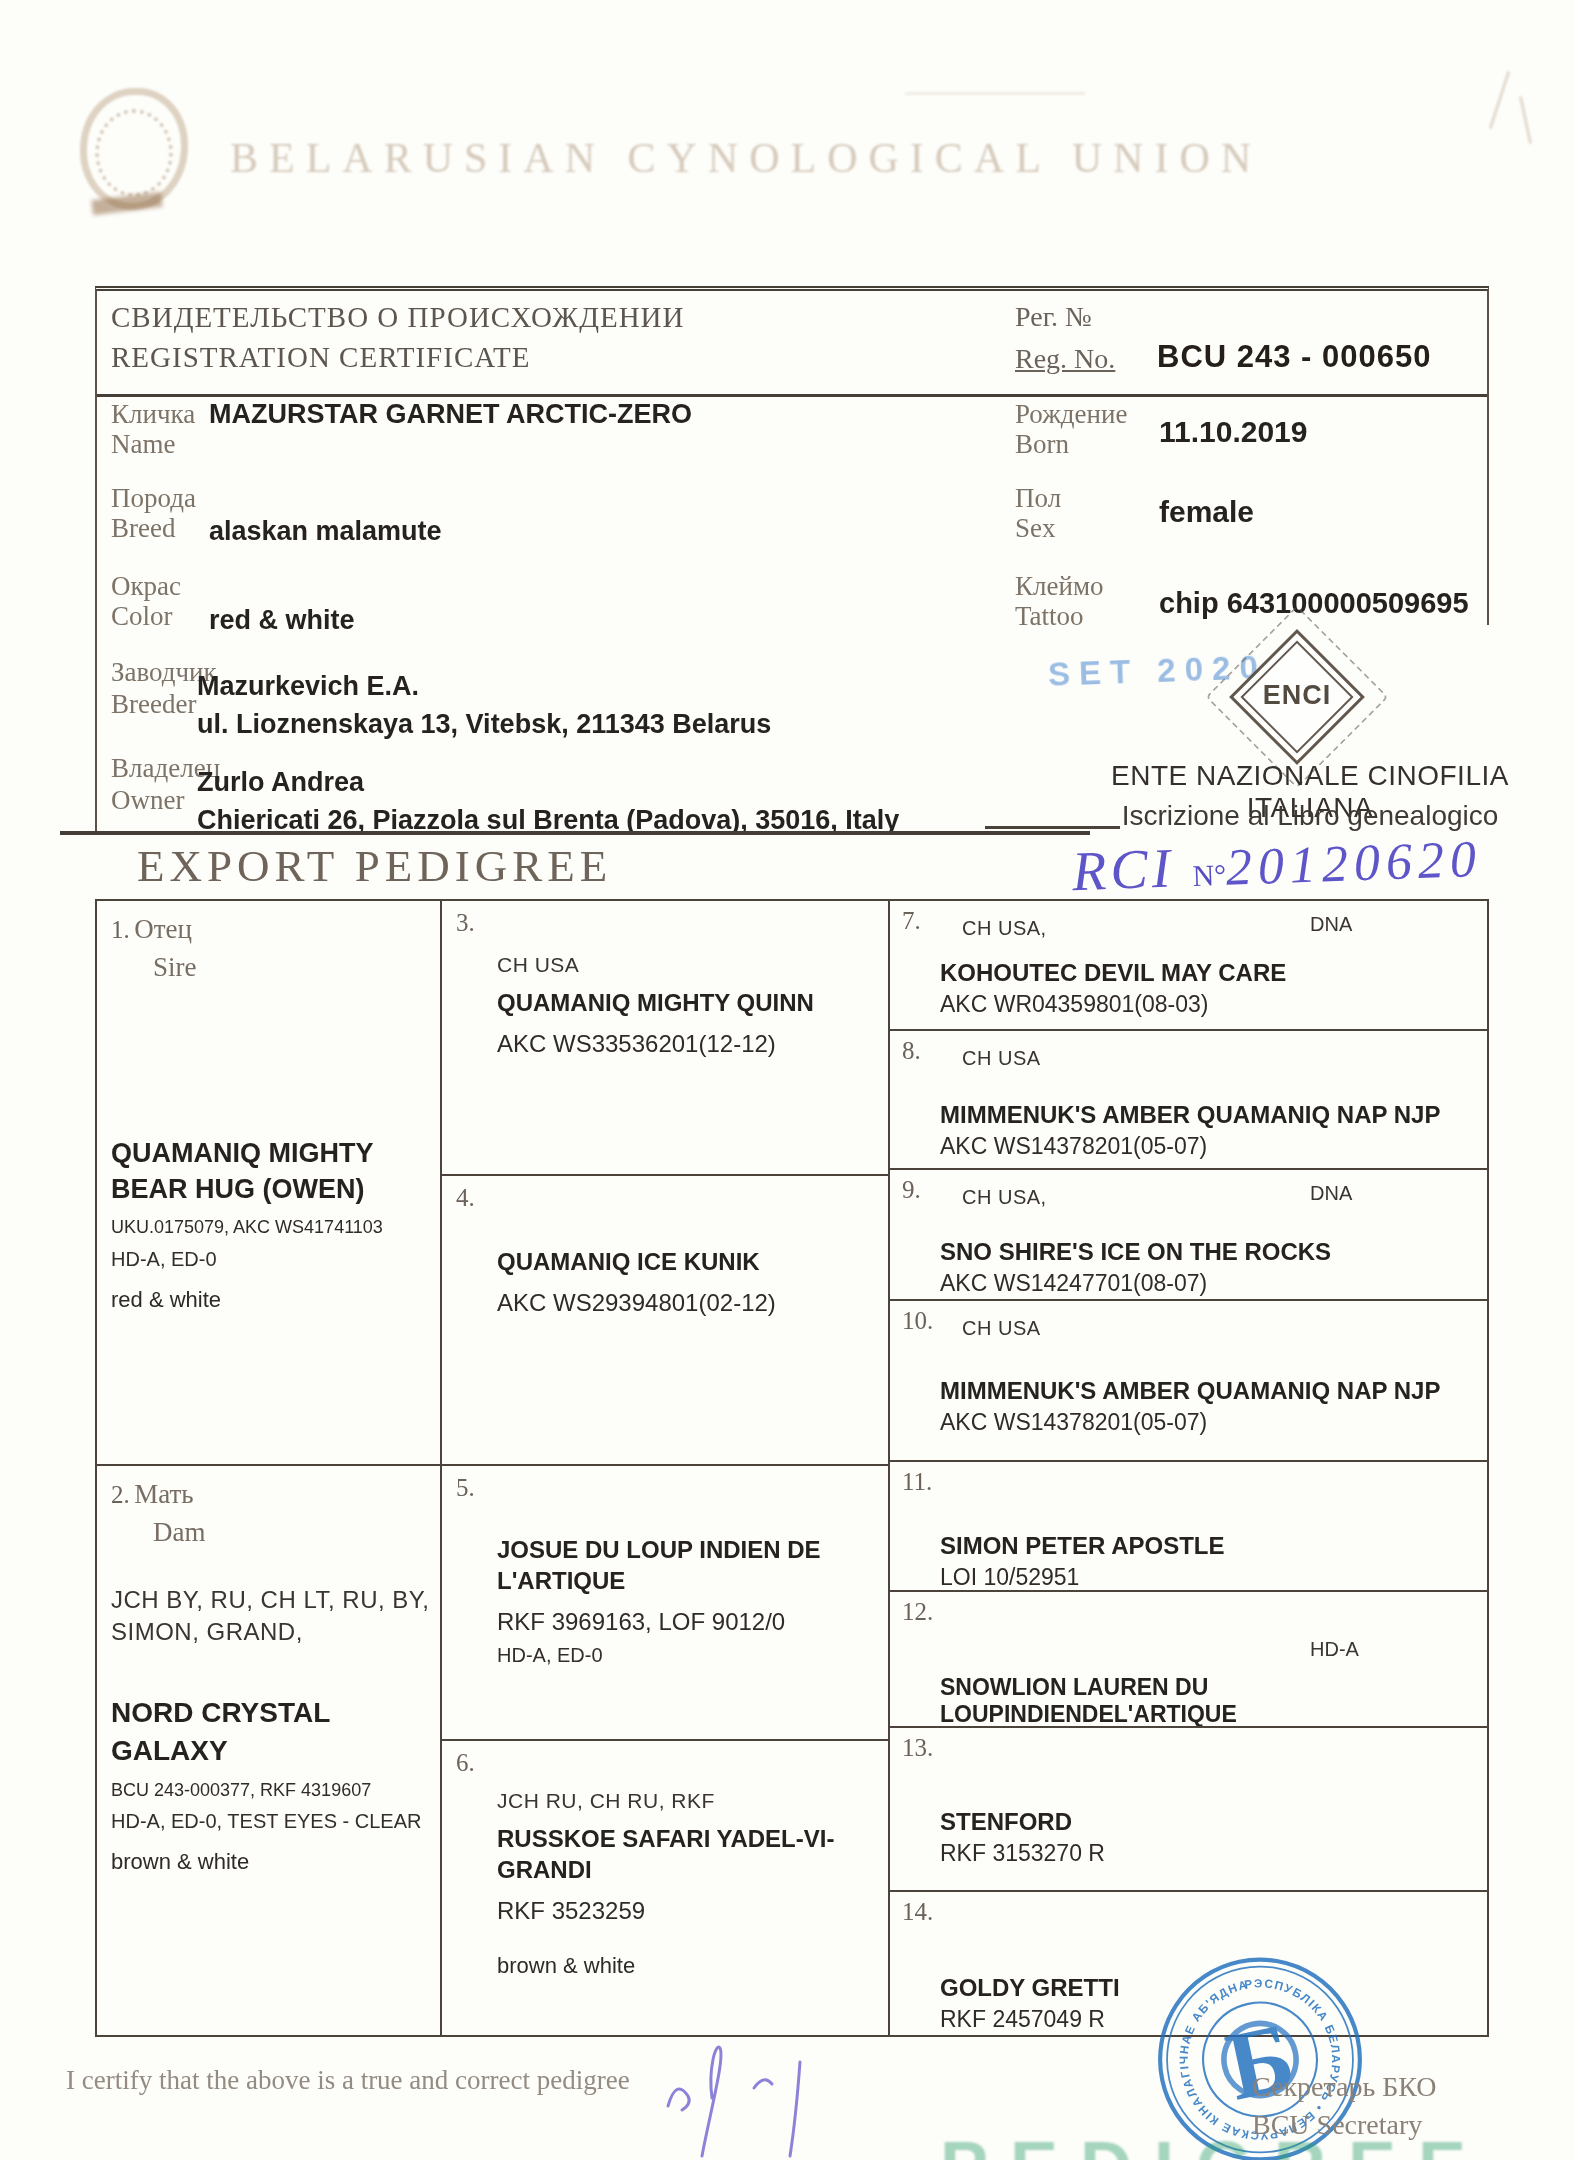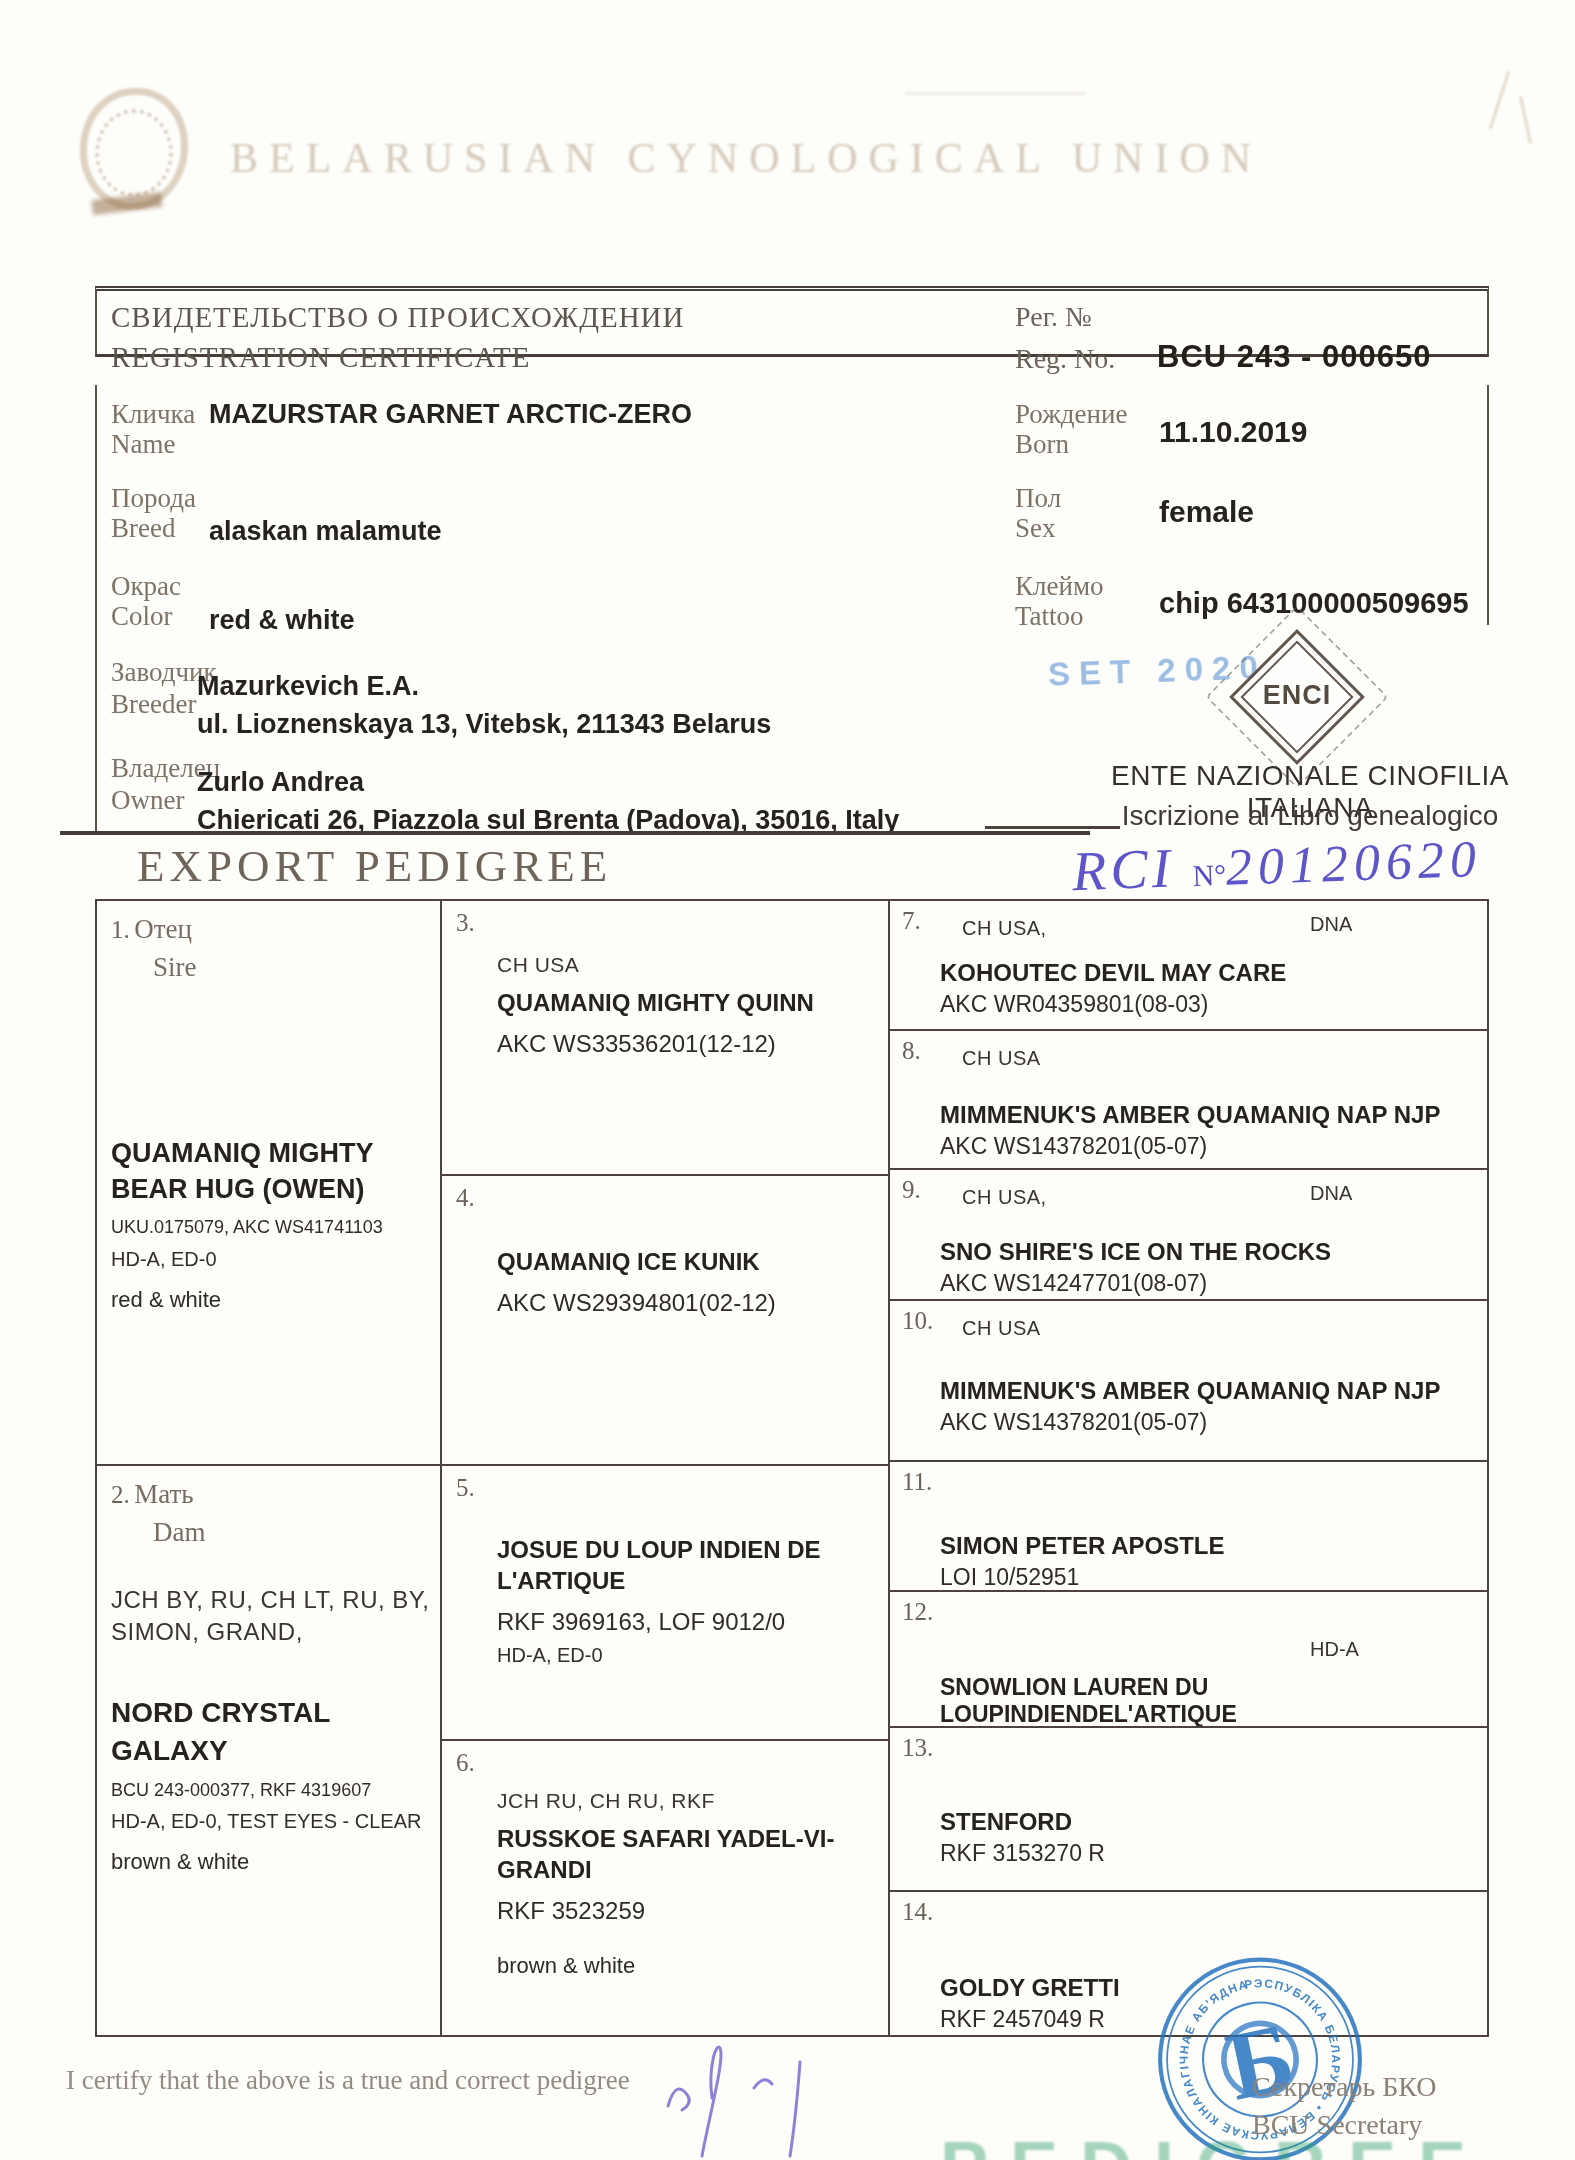--- a/index.html
+++ b/index.html
@@ -32,30 +32,30 @@
     font-size:42px; letter-spacing:11px; color:rgba(151,120,83,.38);
     filter:blur(1px); white-space:nowrap;
   }
   .corner-scribble{ position:absolute; background:rgba(160,128,88,.28); filter:blur(1px);}
   .cs1{ left:1498px; top:70px; width:3px; height:60px; transform:rotate(18deg);}
   .cs2{ left:1524px; top:96px; width:3px; height:48px; transform:rotate(-12deg);}
   .cs3{ left:905px; top:92px; width:180px; height:3px; opacity:.5;}
 
   
   .cert-head{
-    position:absolute; left:95px; top:286px; width:1394px; height:71px;
+    position:absolute; left:95px; top:286px; width:1394px; height:111px;
     border-top:5px double #463f38; border-bottom:3px solid #463f38;
     border-left:2px solid #5a5249; border-right:2px solid #5a5249;text-align:center;
   }
   .cert-title{ position:absolute; left:14px; font-size:29px; color:#5d564e; letter-spacing:1px;}
   .ct-ru{ top:10px; }
   .ct-en{ top:50px; }
   .reg-lbl{ position:absolute; left:918px; font-size:28px; color:#6b635a;}
   .rl-ru{ top:10px; }
-  .rl-en{ top:52px; }
+  .rl-en{ top:52px;text-decoration:underline; }
   .reg-val{ position:absolute; left:1060px; top:48px; font-size:31px; font-weight:bold; color:#242019; letter-spacing:1px;}
 
   
   .info-box{ position:absolute; left:95px; top:385px; width:1394px; height:447px;
     border-left:2px solid #5a5249; }
   .info-right-border{ position:absolute; left:1487px; top:385px; width:2px; height:240px; background:#5a5249;}
   .f-lbl{ position:absolute; font-family:"Liberation Serif","DejaVu Serif",serif; font-size:27px; color:#7d7367;}
   .f-val{ position:absolute; font-weight:bold; font-size:27px; color:#262220;}
   .bottom-rule{ position:absolute; left:60px; top:831px; width:1030px; height:4px; background:#453e37;}
 

